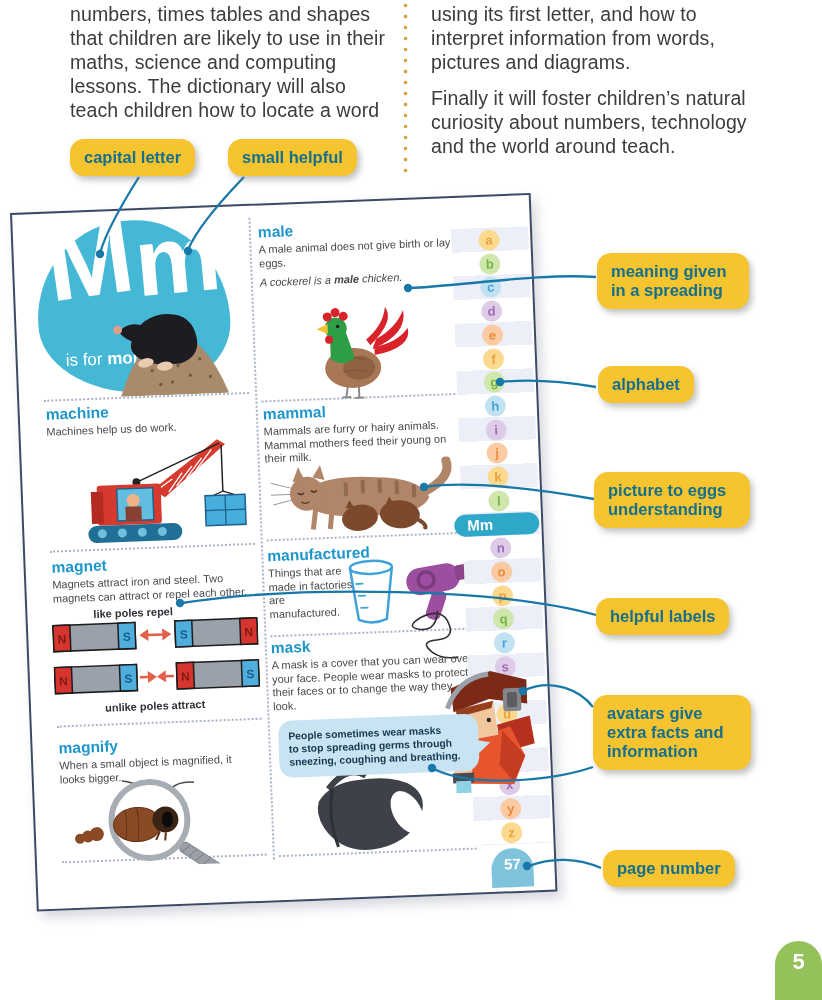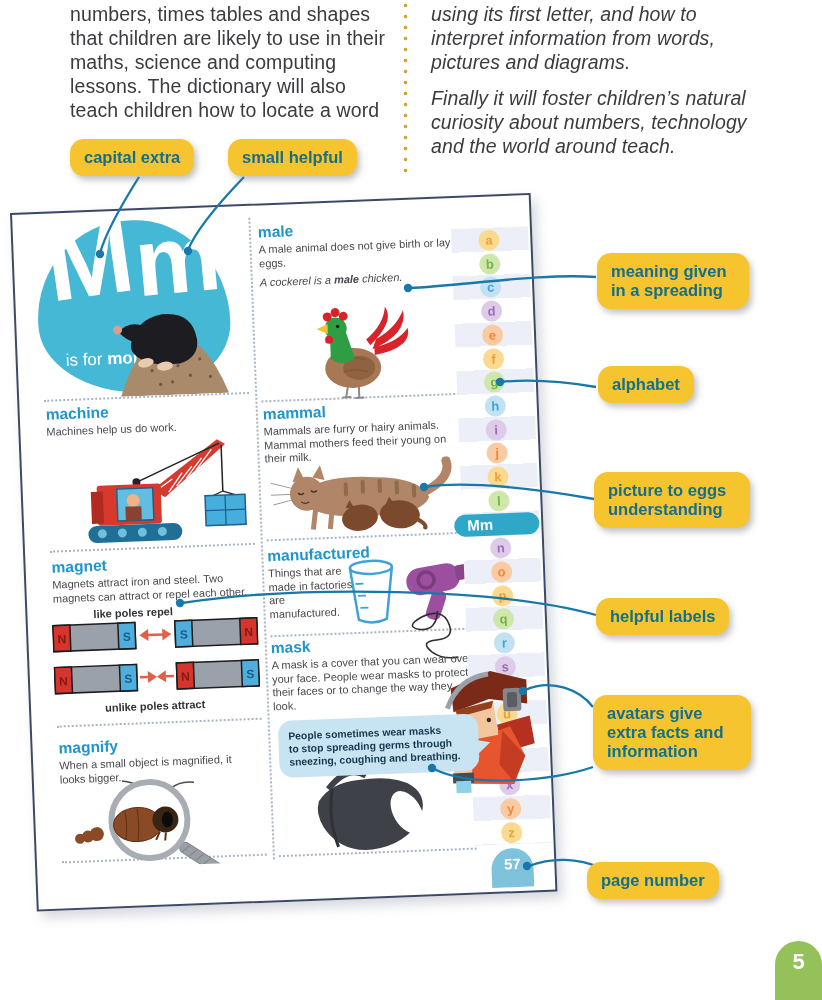--- a/index.html
+++ b/index.html
@@ -2,38 +2,38 @@
 <html><head>
 <meta charset="utf-8">
 <style>
   html,body{margin:0;padding:0;background:#fff;}
   .canvas{position:relative;width:822px;height:1000px;background:#ffffff;overflow:hidden;
           font-family:"Liberation Sans","DejaVu Sans",sans-serif;}
 
   
   .intro{position:absolute;color:#3b3b40;font-size:19.5px;line-height:24px;letter-spacing:0.1px;}
   .intro-left{left:70px;top:2px;width:322px;}
-  .intro-right{left:431px;top:2px;width:334px;font-style:italic;}
+  .intro-right{left:431px;top:2px;width:334px;}
   .intro p{margin:0 0 12px 0;}
   .gold-dots{position:absolute;left:403px;top:0;width:5px;height:174px;
              background-image:radial-gradient(circle,#d5a43c 1.7px,transparent 2.1px);
              background-size:5px 11px;background-repeat:repeat-y;}
 
   
   .callout{position:absolute;background:#f6c42f;color:#136f8c;font-weight:bold;
            font-size:16.5px;line-height:1.16;padding:9px 14px;border-radius:14px;
            box-shadow:3px 4px 6px rgba(120,120,120,.45);z-index:45;}
   .cap-label{left:70px;top:139px;}
   .small-label{left:228px;top:139px;}
   .meaning-label{left:597px;top:253px;width:124px;}
   .alphabet-label{left:598px;top:366px;}
   .picture-label{left:594px;top:472px;width:128px;}
   .helpful-label{left:596px;top:598px;}
   .avatars-label{left:593px;top:695px;width:130px;}
-  .pagenum-label{left:587px;top:850px;margin-top:12px;}
+  .pagenum-label{left:603px;top:850px;}
 
   
   .wires{position:absolute;left:0;top:0;width:822px;height:1000px;z-index:40;pointer-events:none;}
 
   
   .dict-page{position:absolute;left:10px;top:213px;width:517px;height:695px;background:#ffffff;
              border:2px solid #3d4a66;transform:rotate(-2.2deg);transform-origin:0 0;
              box-shadow:5px 7px 12px rgba(110,120,140,.28);z-index:10;}
   .dict-page *{box-sizing:border-box;}
 
@@ -96,21 +96,21 @@
 
   <div class="intro intro-left">
     <p>numbers, times tables and shapes that children are likely to use in their maths, science and computing lessons. The dictionary will also teach children how to locate a word</p>
   </div>
   <div class="gold-dots"></div>
   <div class="intro intro-right">
     <p>using its first letter, and how to interpret information from words, pictures and diagrams.</p>
     <p>Finally it will foster children’s natural curiosity about numbers, technology and the world around teach.</p>
   </div>
 
-  <div class="callout cap-label">capital extra</div>
+  <div class="callout cap-label">capital letter</div>
   <div class="callout small-label">small helpful</div>
   <div class="callout meaning-label">meaning given in a spreading</div>
   <div class="callout alphabet-label">alphabet</div>
   <div class="callout picture-label">picture to eggs understanding</div>
   <div class="callout avatars-label">avatars give extra facts and information</div>
   <div class="callout helpful-label">helpful labels</div>
   <div class="callout pagenum-label">page number</div>
 
   <div class="dict-page">
 

